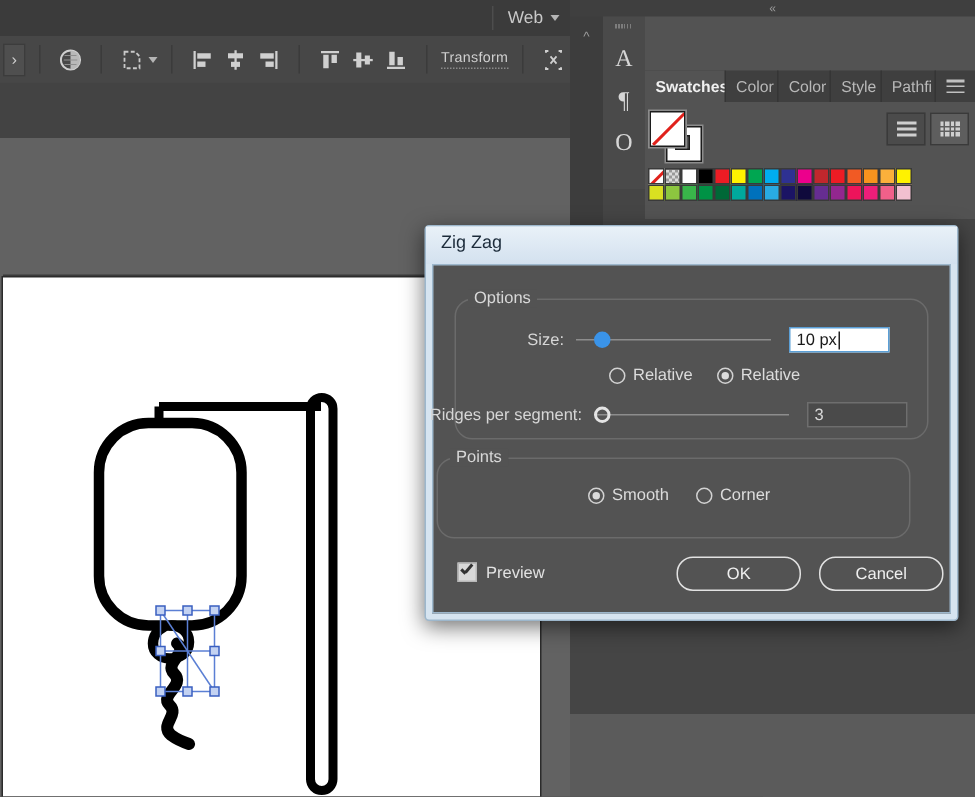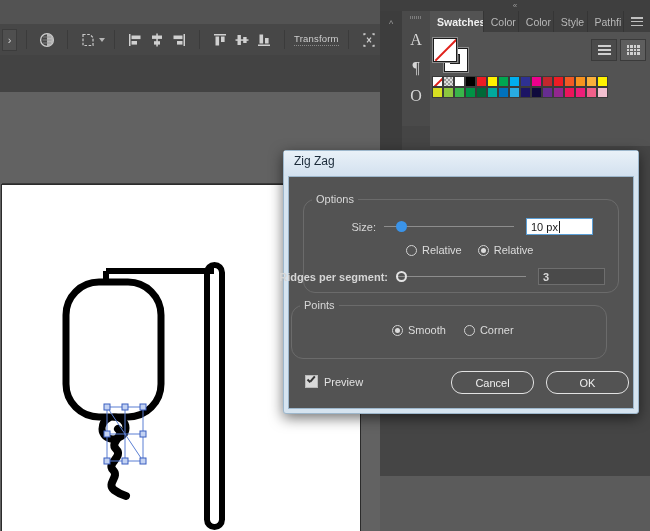--- a/index.html
+++ b/index.html
@@ -97,21 +97,21 @@
   .type-rail{
     position:absolute;left:22px;top:11px;width:28px;height:110px;background:#4a4a4a;
     display:flex;flex-direction:column;align-items:center;gap:10px;padding-top:5px;
   }
   .grip{width:12px;height:3px;
     background:repeating-linear-gradient(to right,#7d7d7d 0 1px,transparent 1px 2px);
     margin-bottom:2px;}
   .type-glyph{color:#d6d6d6;font-family:"Liberation Serif",serif;font-size:16px;line-height:18px;}
 
   .panel{position:absolute;left:50px;top:11px;width:220px;height:135px;background:#535353;}
-  .panel-tabs{display:flex;height:21px;background:#3f3f3f;align-items:stretch;}
+  .panel-tabs{display:flex;height:21px;background:#3f3f3f;align-items:stretch;margin-top:36px;}
   .ptab{
     display:flex;align-items:center;padding:0 7px;font-size:10.5px;color:#b8b8b8;
     border-right:1px solid #353535;white-space:nowrap;overflow:hidden;
   }
   .ptab.sel{background:#535353;color:#f0f0f0;font-weight:bold;}
   .panel-menu{margin-left:auto;display:flex;align-items:center;padding:0 7px;}
   .hamb{width:12px;height:9px;display:flex;flex-direction:column;justify-content:space-between;}
   .hamb i{height:1.5px;background:#c0c0c0;display:block;}
 
   .panel-body{position:relative;height:114px;}
@@ -200,20 +200,40 @@
     height:21px;min-width:81px;border:1.4px solid #e2e2e2;border-radius:11px;
     background:#535353;color:#efefef;font-size:11px;
     display:flex;align-items:center;justify-content:center;
   }
 </style>
 </head>
 <body>
 
 <div id="app">
 
+  <div class="titlebar">
+    <div class="tb-sep"></div>
+    <div class="web-menu">
+      <span>Web</span>
+      <span class="caret"></span>
+    </div>
+    <div class="tb-sep"></div>
+    <div class="stock-search">
+      <span class="mag">
+          <i></i>
+          <b></b>
+        </span>
+      <span class="ph">Search Adobe Stock</span>
+    </div>
+    <div class="wbtns">
+      <div class="wbtn">—</div>
+      <div class="wbtn">❐</div>
+      <div class="wbtn">✕</div>
+    </div>
+  </div>
 
   <div class="ctrlbar">
     <div class="cb-item" style="padding-left:2px;">
       <span class="arrowbtn">›</span>
     </div>
 
 
     <div class="cb-sep"></div>
 
     <div class="cb-item">
@@ -520,21 +540,21 @@
           <span class="radio">
             <span class="rdot"></span>
             <span>Relative</span>
           </span>
           <span class="radio">
             <span class="rdot on"></span>
             <span>Relative</span>
           </span>
         </div>
 
-        <div class="row" style="left:0;top:68px;width:312px;font-weight:bold;">
+        <div class="row" style="left:0;top:68px;width:312px;">
           <span class="rlabel" style="width:118px;margin-left:-34px;">Ridges per segment:</span>
           <span class="slider" style="width:130px;margin-left:8px;">
             <span class="strack"></span>
             <span class="sknob hollow" style="left:0%;"></span>
           </span>
           <span class="numfield flat" style="width:67px;margin-left:12px;">
             <span>3</span>
           </span>
         </div>
       </div>
@@ -552,20 +572,20 @@
           </span>
         </div>
       </div>
 
       <div class="row" style="left:16px;top:198px;gap:6px;">
         <span class="chk on"></span>
         <span style="color:#e2e2e2;font-size:11px;">Preview</span>
       </div>
 
       <div class="row" style="left:162px;top:194px;gap:12px;">
+        <span class="dbtn">OK</span>
         <span class="dbtn">Cancel</span>
-        <span class="dbtn">OK</span>
       </div>
 
     </div>
   </div>
 
 </div>
 
 </body></html>

